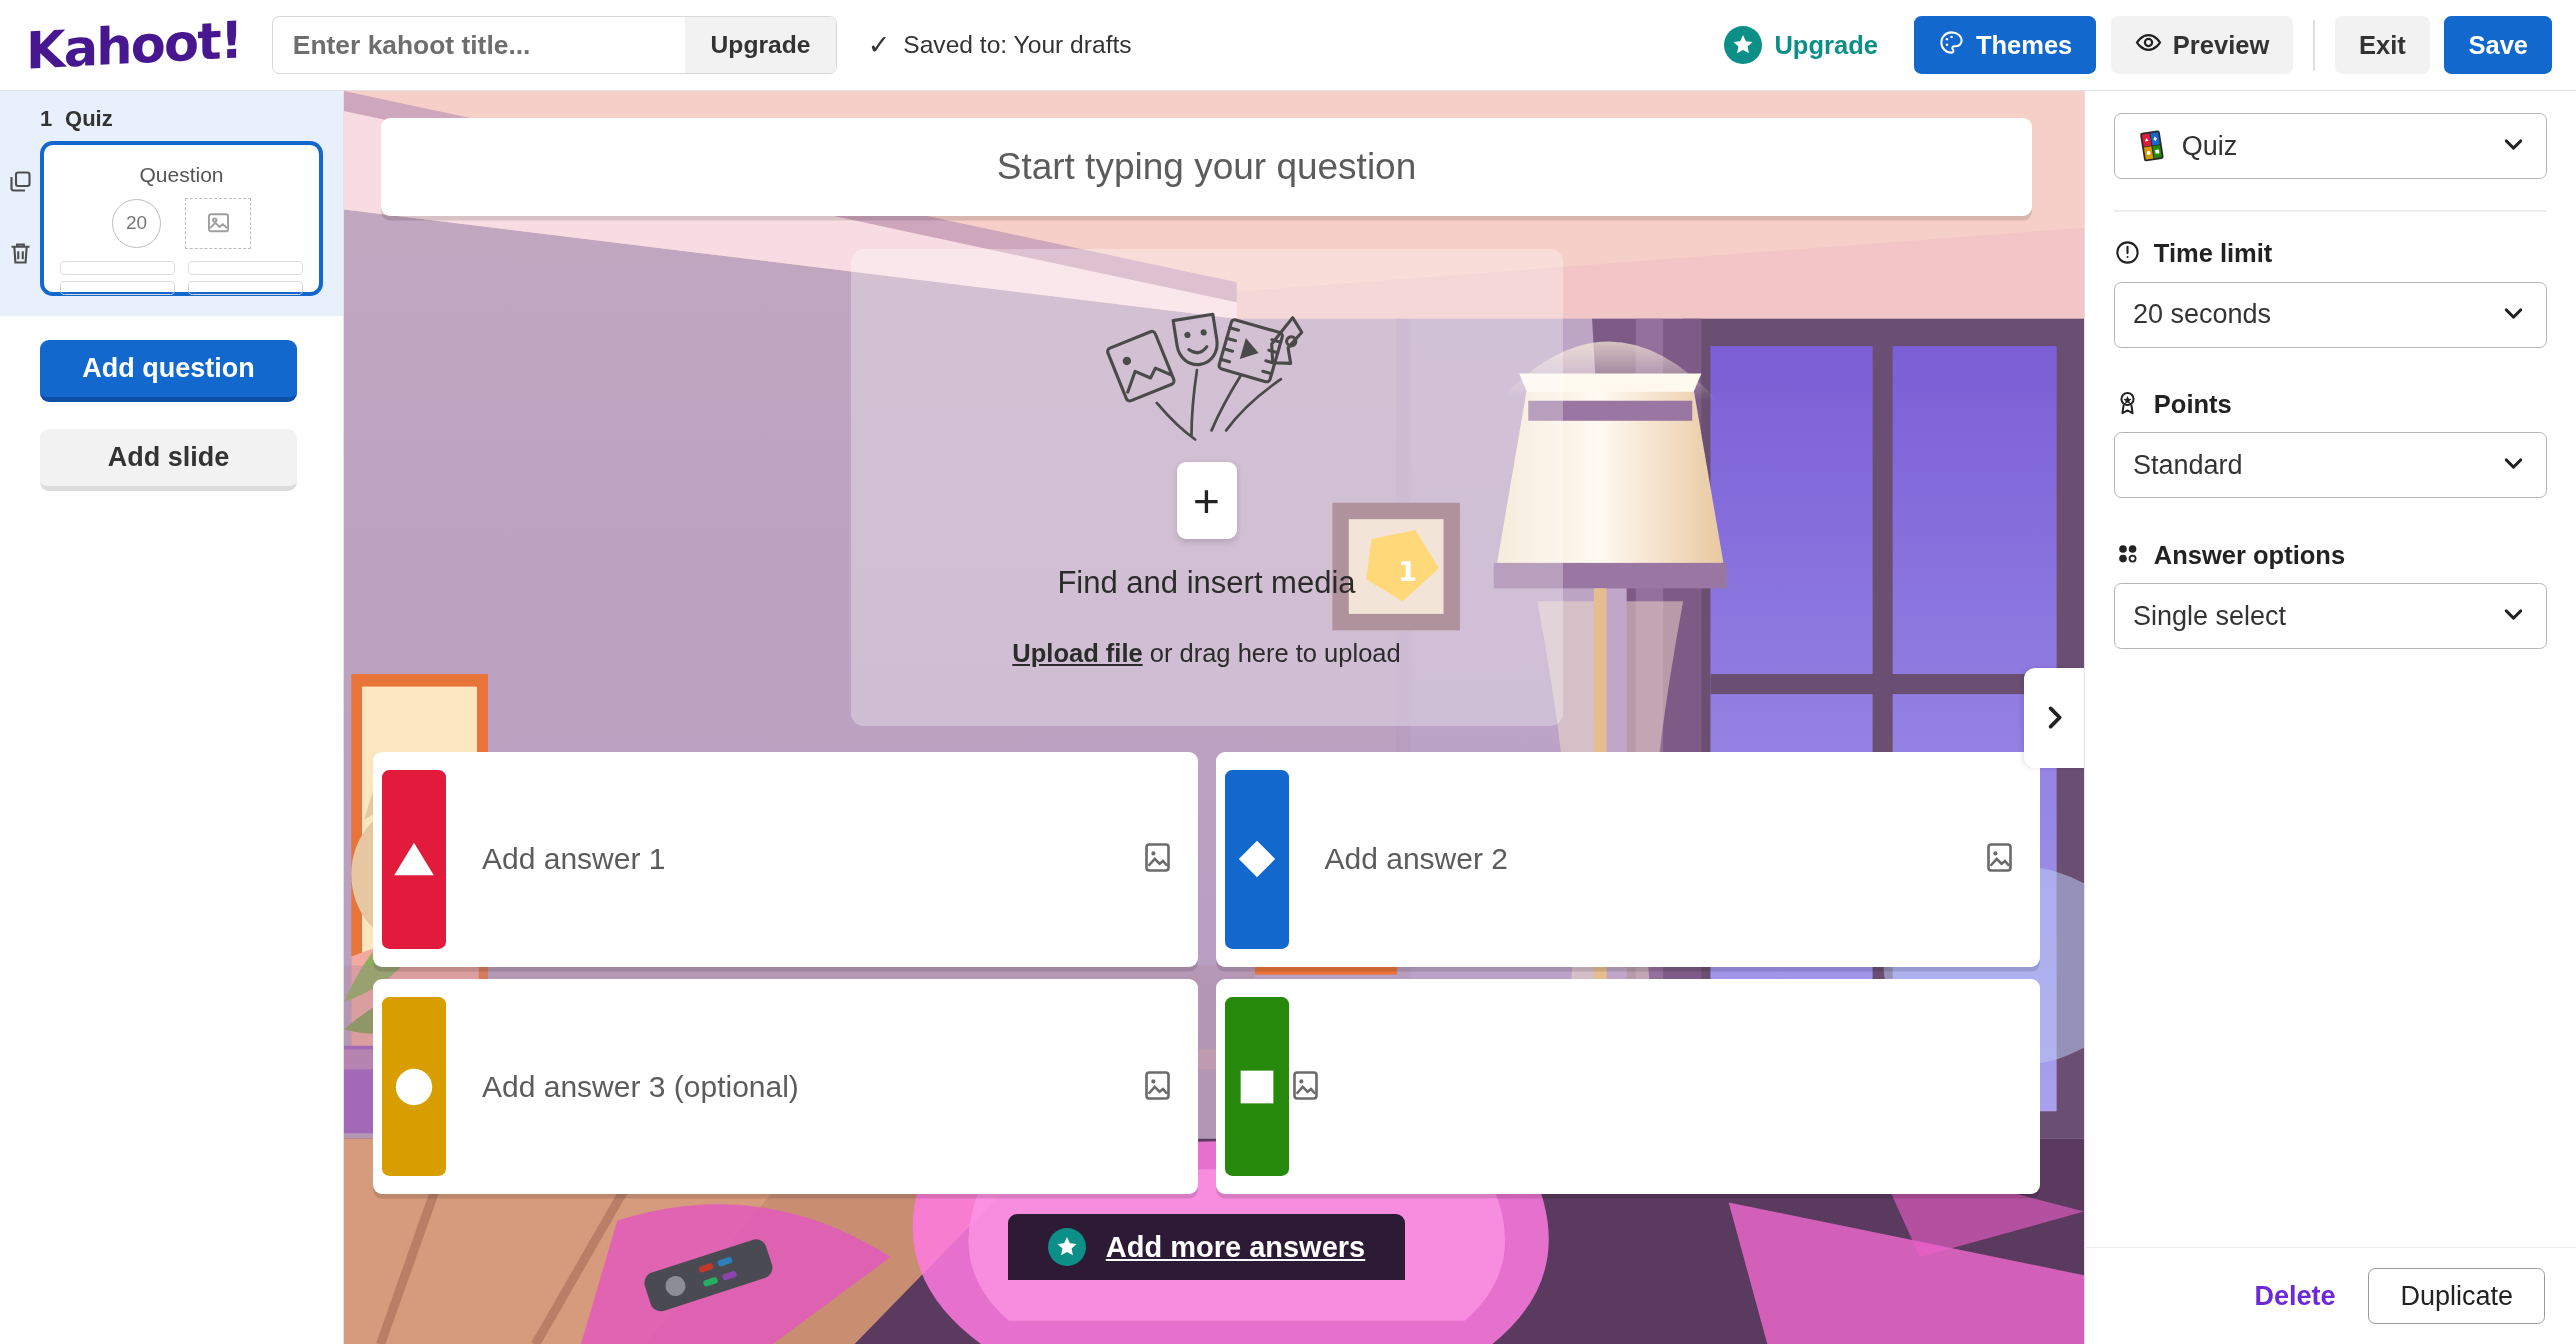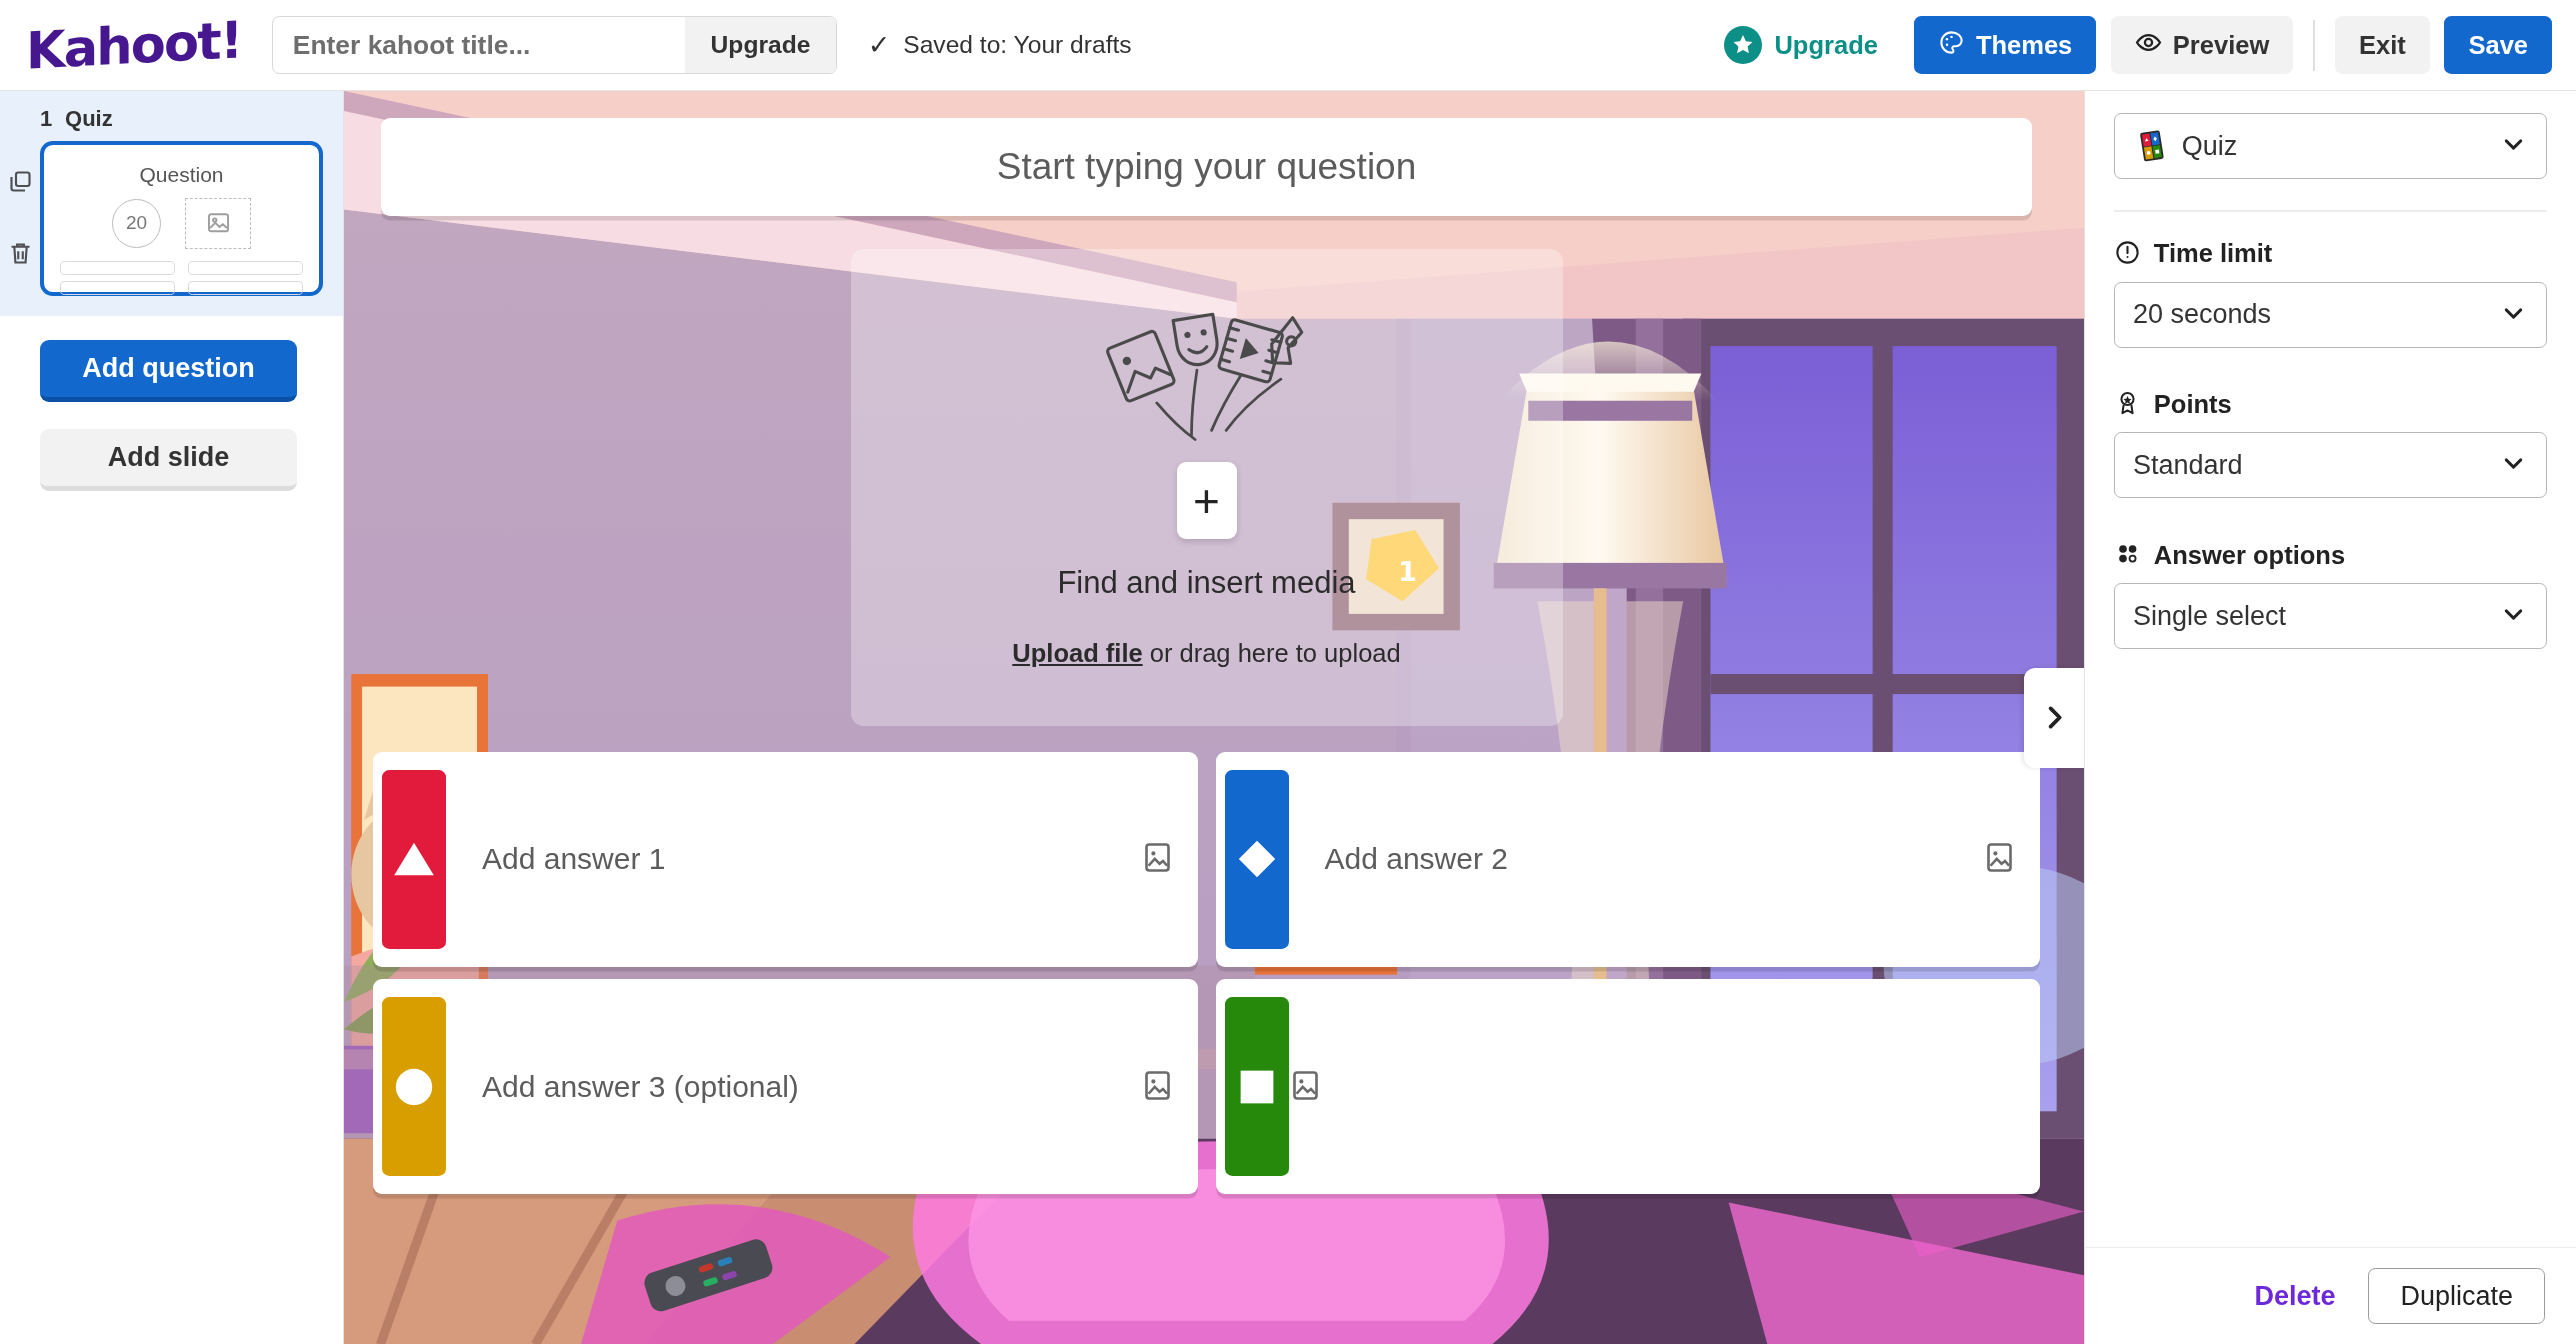--- a/index.html
+++ b/index.html
@@ -579,20 +579,30 @@
             <span class="ans-img">
               <svg width="33" height="33" viewBox="0 0 24 24" fill="none" stroke="#6b6b6b" stroke-width="1.9">
                 <rect x="4" y="2.5" width="16" height="19" rx="2"></rect>
                 <circle cx="9" cy="9" r="1.5" fill="#6b6b6b" stroke="none"></circle>
                 <path d="M5.5 18l4.5-5 3.5 3.5 2.5-2 3 3.5"></path>
               </svg>
             </span>
           </div>
         </div>
 
+        <div class="add-more-wrap">
+          <div class="add-more">
+            <span class="star-badge">
+              <svg width="24" height="24" viewBox="0 0 24 24" fill="#fff">
+                  <path d="M12 2l2.9 6.2 6.6.8-4.9 4.6 1.3 6.6L12 17l-5.9 3.2 1.3-6.6L2.5 9l6.6-.8z"></path>
+                </svg>
+            </span>
+            <span class="add-more-label">Add more answers</span>
+          </div>
+        </div>
       </div>
 
       <div class="nav-next">
         <svg width="31" height="31" viewBox="0 0 24 24" fill="none" stroke="#222" stroke-width="3" stroke-linecap="round" stroke-linejoin="round">
           <path d="M9 5l7 7-7 7"></path>
         </svg>
       </div>
     </div>
 
     <div class="panel">

